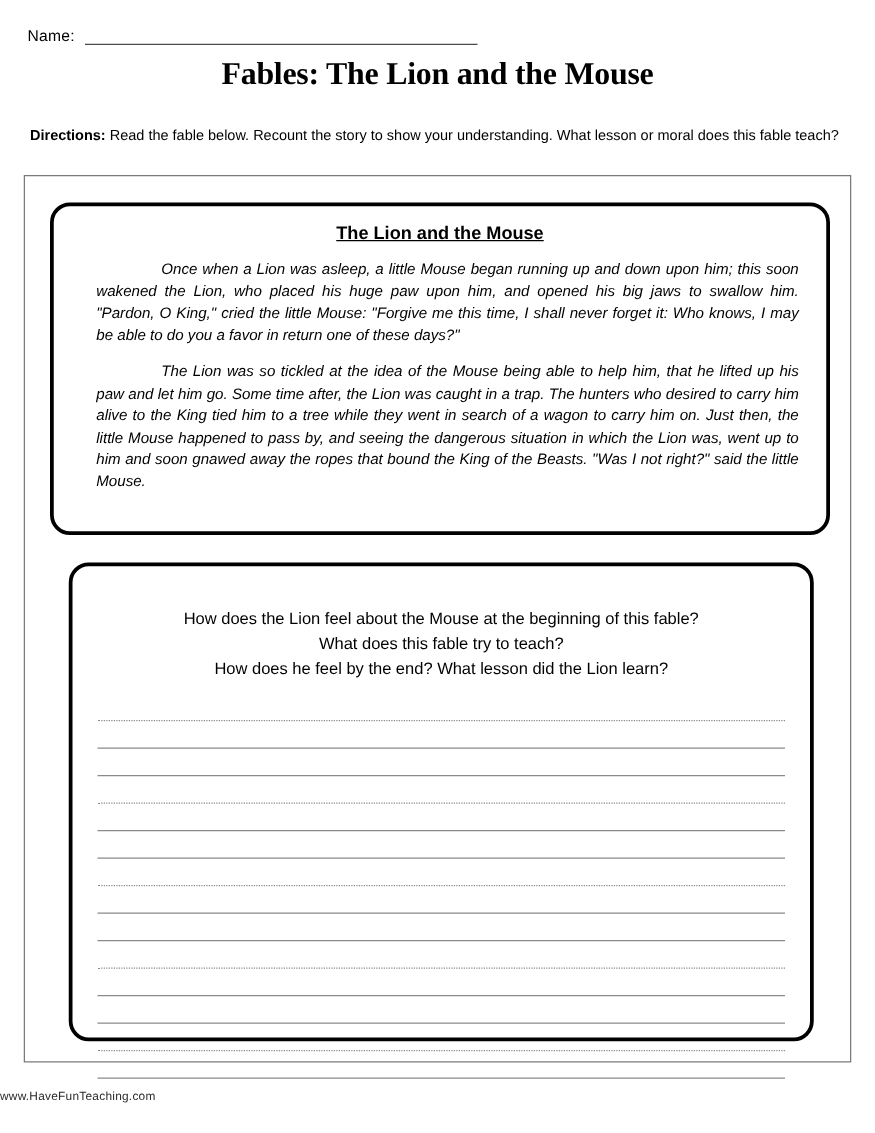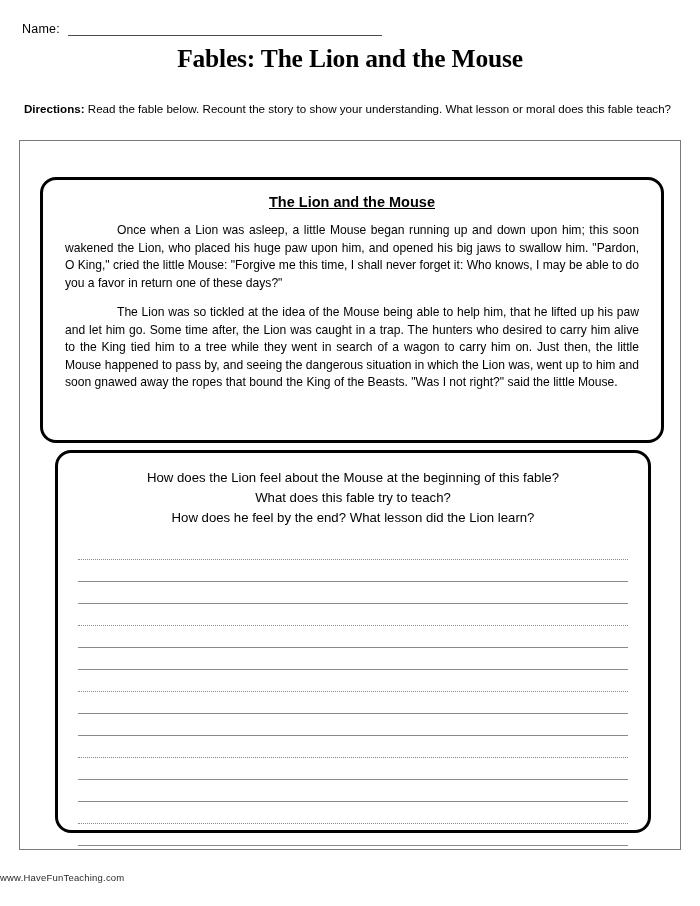--- a/index.html
+++ b/index.html
@@ -78,61 +78,62 @@
     width: 662px;
     height: 710px;
     border: 1px solid #7a7a7a;
     box-sizing: border-box;
   }
 
   
   .passage-box {
     position: absolute;
     left: 40px;
-    top: 177px;
+    top: 162px;
     width: 624px;
     height: 266px;
     border: 3px solid #000000;
     border-radius: 16px;
     box-sizing: border-box;
     padding: 14px 22px 10px 22px;
   }
   .passage-title {
     text-align: center;
     font-size: 14.5px;
     font-weight: 700;
     text-decoration: underline;
     margin-bottom: 12px;
   }
   .passage-para {
     font-size: 12.1px;
     line-height: 1.45;
     text-align: justify;
     text-indent: 52px;
-    margin: 0 0 12px 0;
+    margin: 0 0 12px 12px;
+    font-style: italic;
   }
   .passage-para:last-child { margin-bottom: 0; }
 
   
   .answer-box {
     position: absolute;
     left: 55px;
     top: 450px;
     width: 596px;
     height: 383px;
     border: 3px solid #000000;
     border-radius: 16px;
     box-sizing: border-box;
     padding: 14px 20px 10px 20px;
   }
   .question {
     text-align: center;
     font-size: 13.2px;
     line-height: 1.52;
-    margin: 1px 0 10px 0;
+    margin: 18px 0 10px 0;
   }
   .lines {
     margin-top: 6px;
   }
   .wline {
     height: 21px;
     border-bottom: 1px solid #8a8a8a;
   }
   .wline.dotted {
     border-bottom: 1px dotted #8a8a8a;

